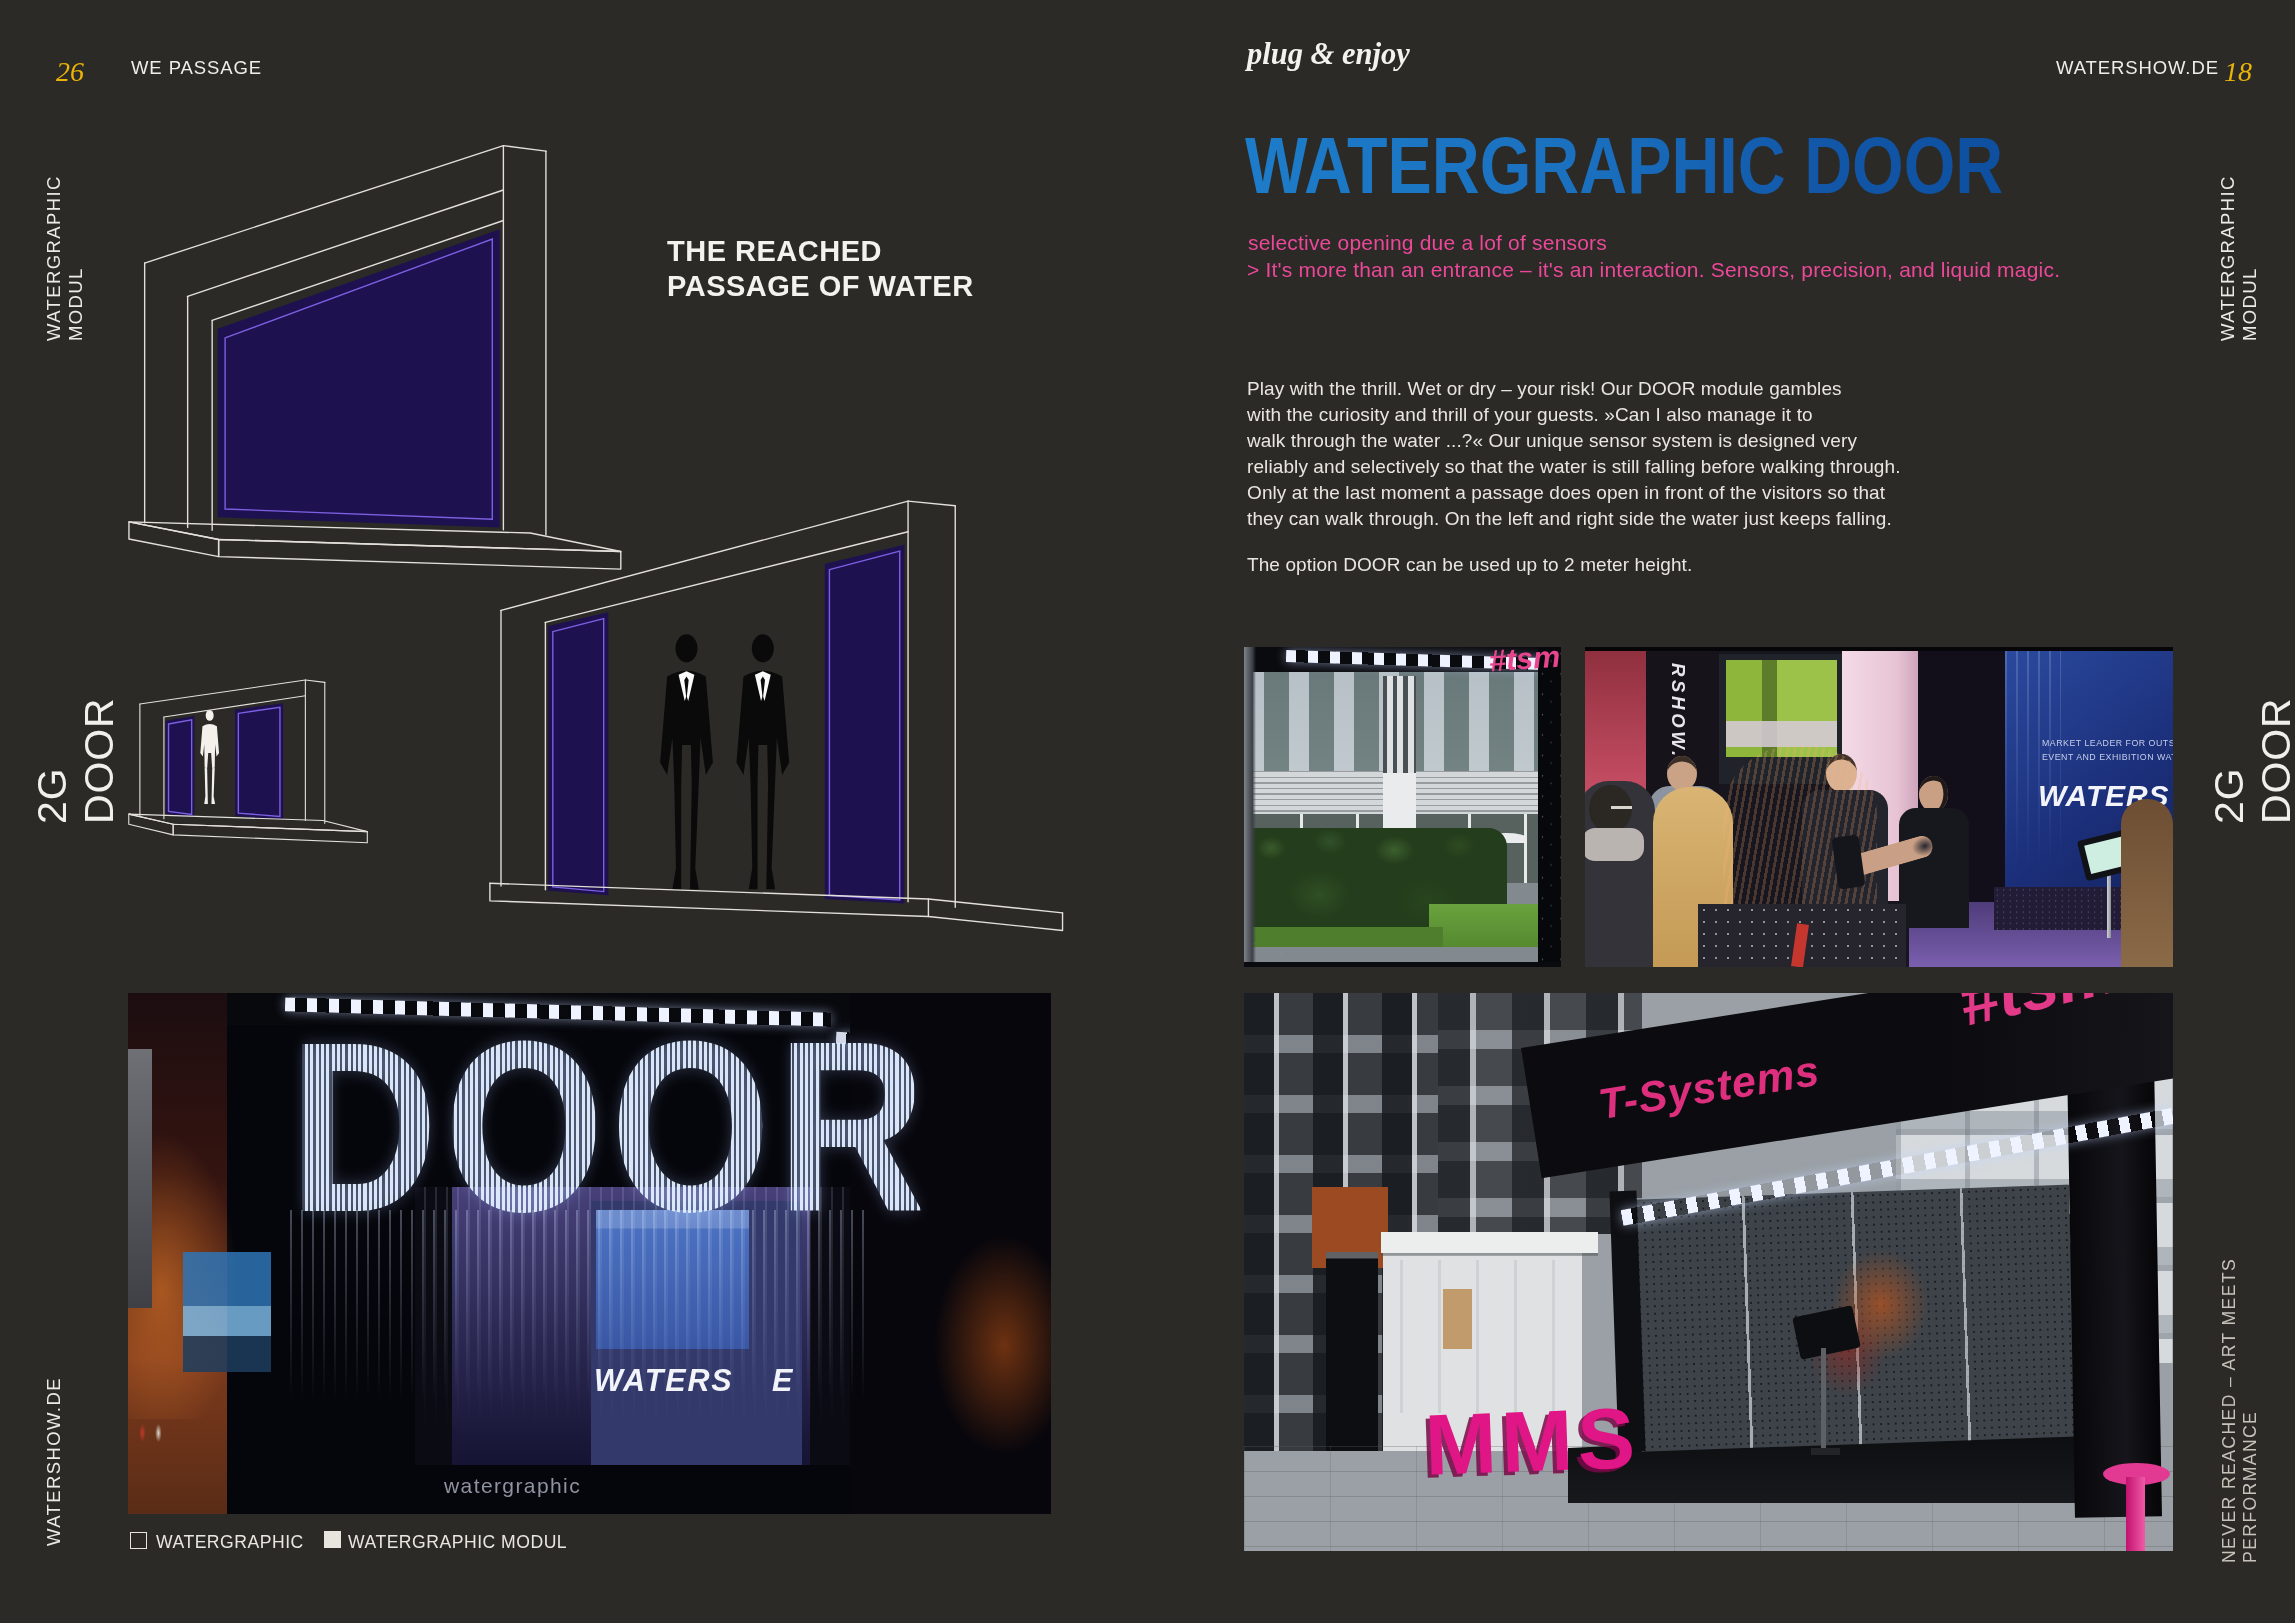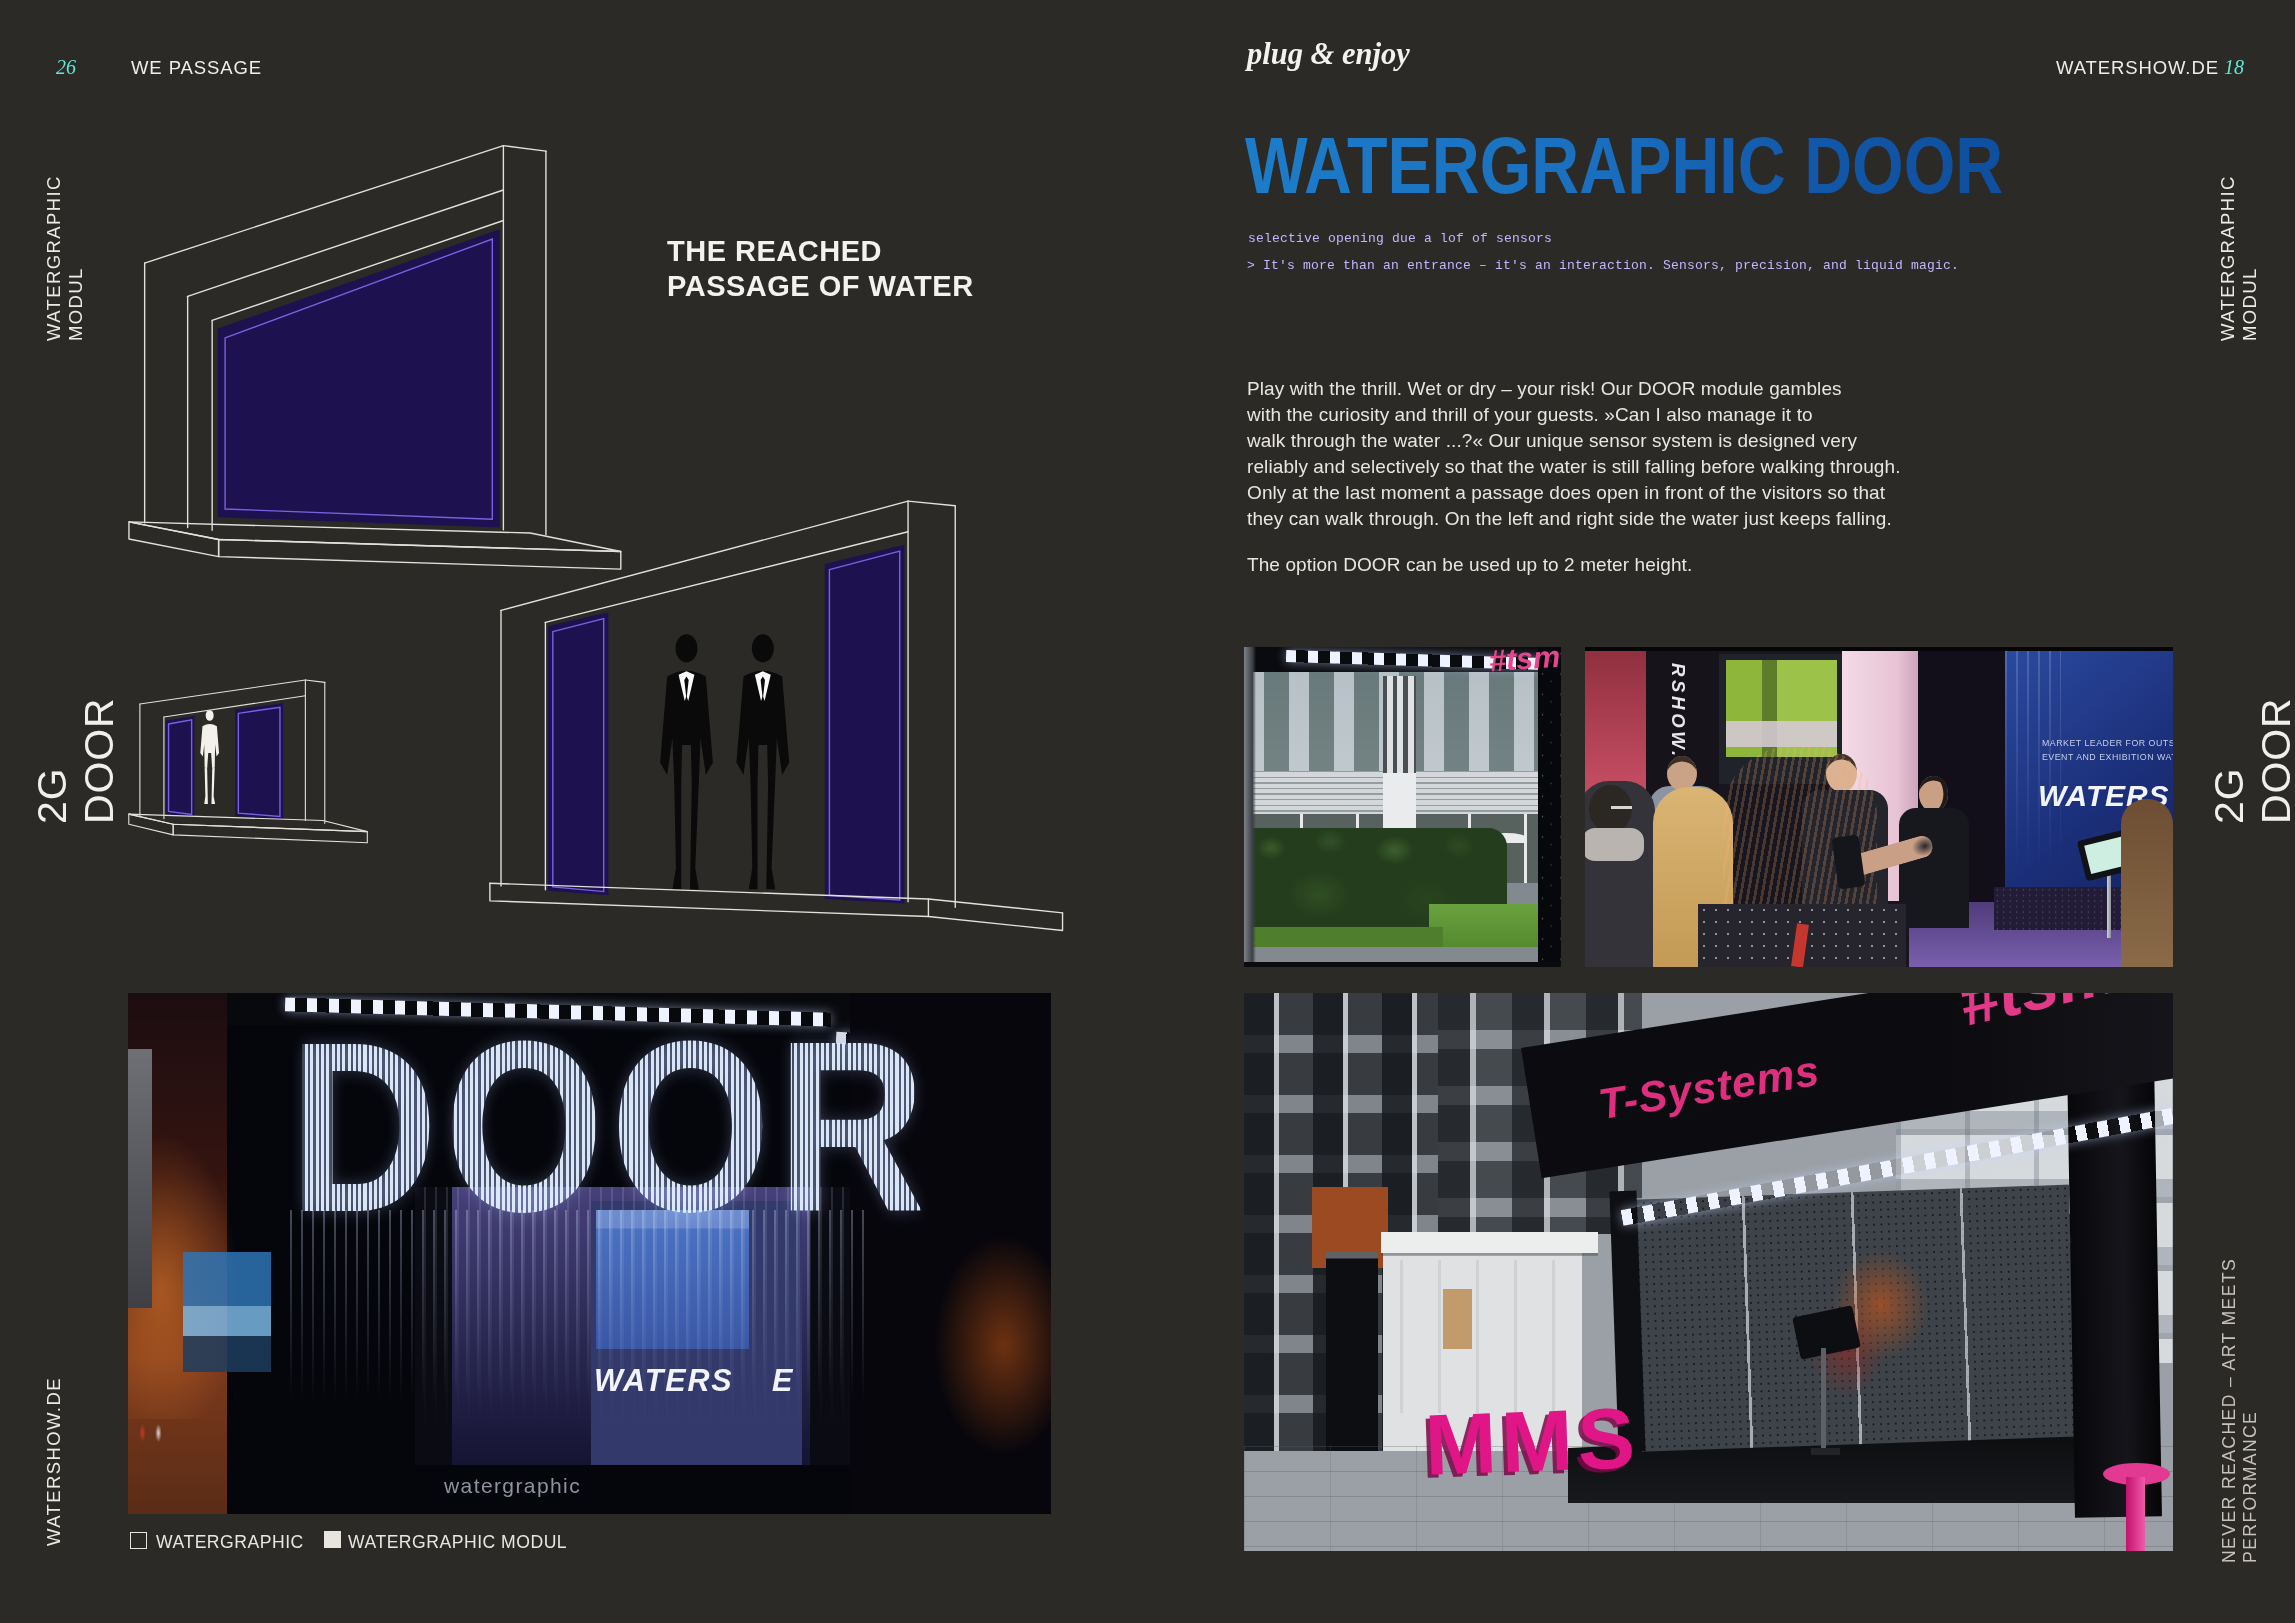--- a/index.html
+++ b/index.html
@@ -3,32 +3,32 @@
 <meta charset="utf-8">
 <style>
   html,body{margin:0;padding:0;width:2295px;height:1623px;overflow:hidden;}
   body{background:#2b2a27;font-family:"Liberation Sans",sans-serif;color:#eceae4;}
   .ab{position:absolute;}
   .sans{font-family:"Liberation Sans",sans-serif;}
   .serifit{font-family:"Liberation Serif",serif;font-style:italic;}
   .vtext{writing-mode:vertical-rl;transform:rotate(180deg);}
   .vdown{writing-mode:vertical-rl;}
   .small-caps-head{font-size:18.5px;letter-spacing:0.9px;color:#efede8;}
-  .pagenum{font-size:20px;color:#5eead4;}
+  .pagenum{font-size:28px;color:#eab308;}
   .side-small{font-size:18.5px;letter-spacing:1.4px;color:#eceae4;}
   .side-big{font-size:41px;letter-spacing:0.9px;color:#f1efeb;font-weight:400;}
   .side-dim{font-size:17.6px;letter-spacing:1.4px;color:#c6c2ba;}
   .headline{font-size:29px;line-height:35px;font-weight:700;color:#f4f2ee;letter-spacing:0.5px;}
   .title{
     font-size:79px;font-weight:700;line-height:1;letter-spacing:0px;white-space:nowrap;
     transform:scaleX(.84);transform-origin:left top;
     background:linear-gradient(90deg,#1d7cc9 0%,#1a70bf 45%,#1257a8 75%,#0e4f9f 100%);
     -webkit-background-clip:text;background-clip:text;color:transparent;
   }
-  .intro{font-size:13px;color:#c4b5fd;letter-spacing:0.2px;font-family:Liberation Mono, monospace;}
+  .intro{font-size:21px;color:#ec4899;letter-spacing:0.2px;}
   .bodytext{font-size:19px;line-height:26px;color:#e9e6e0;white-space:pre-line;letter-spacing:0.1px;}
   .legend-label{font-size:17.6px;color:#e9e6e0;letter-spacing:0.5px;}
   .sq{display:inline-block;width:15px;height:15px;border:1.9px solid #e8e5df;vertical-align:-1.9px;margin-right:8.3px;}
   .sq.filled{background:#e8e5df;border-color:#e8e5df;}
   .wire{stroke:#e3e0da;stroke-width:3;fill:none;stroke-linejoin:round;stroke-linecap:round;}
   .panel{fill:#1e1150;stroke:none;}
   .panel-edge{fill:none;stroke:#7c60e2;stroke-width:3;}
   .ph{position:absolute;overflow:hidden;background:#0a0b0e;}
   
   .door-water{

